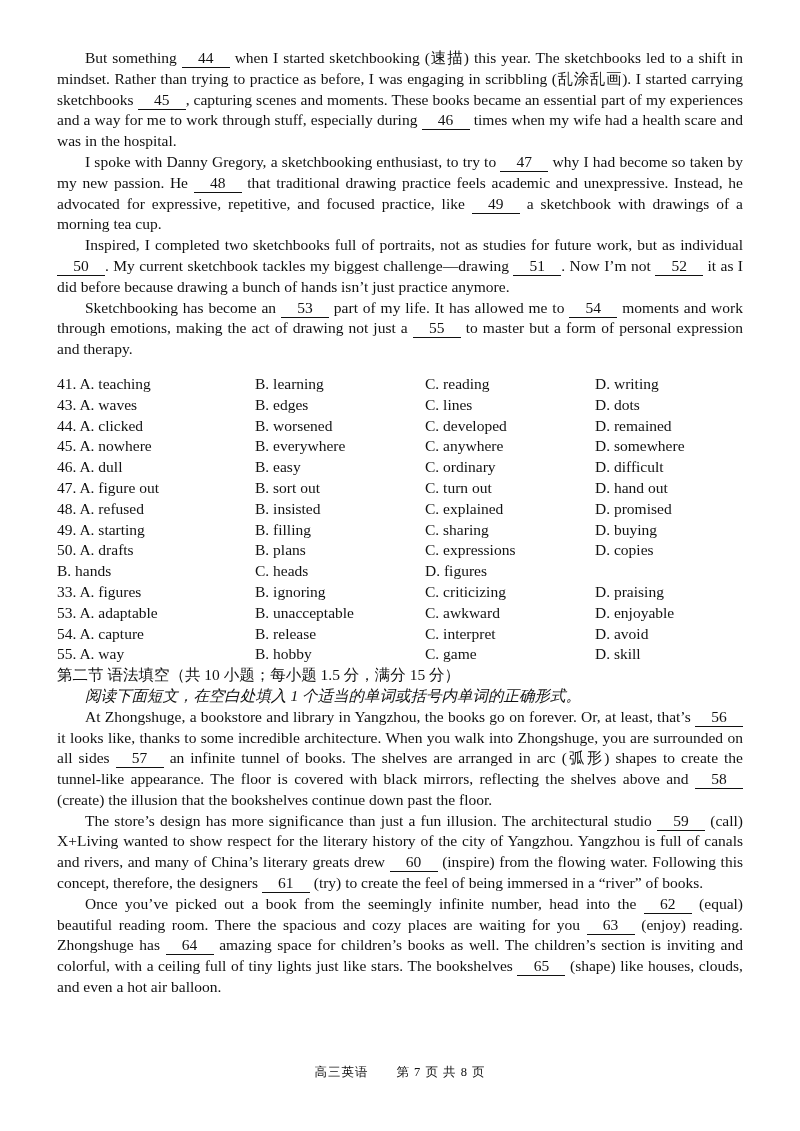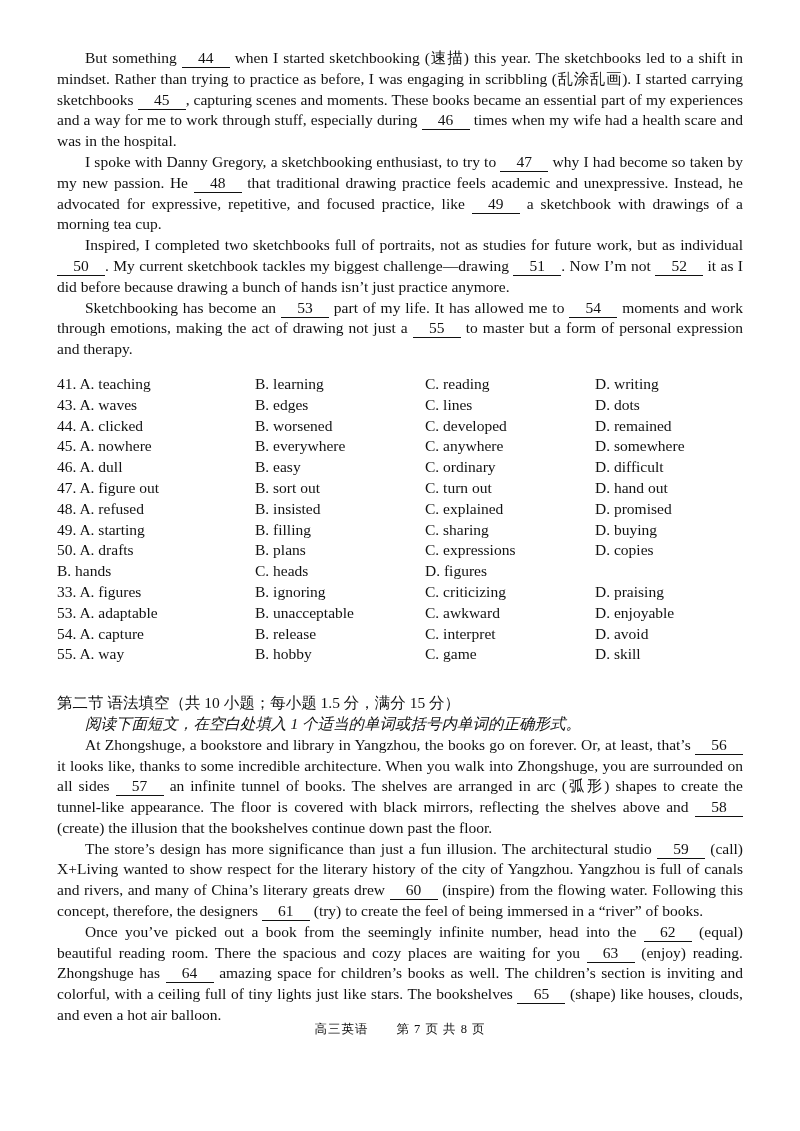--- a/index.html
+++ b/index.html
@@ -29,25 +29,25 @@
     padding-bottom:2px;
   }
   .options { width:100%;margin-top:14px; }
   .opt-row {
     display:grid;
     grid-template-columns:198px 170px 170px 1fr;
     height:20.8px;
     line-height:20.8px;
     white-space:nowrap;
   }
-  .section-heading { text-align:left;margin-top:28px; }
+  .section-heading { text-align:left; }
   .instruction { text-indent:28px;font-style:italic; }
   .footer {
     position:absolute;
-    top:1019px; left:0;
+    top:1062px; left:0;
     width:100%;
     display:flex;
     justify-content:center;
     gap:28px;
     font-size:12.5px;
     letter-spacing:1px;
     color:#111;
   }
 </style>
 </head>

